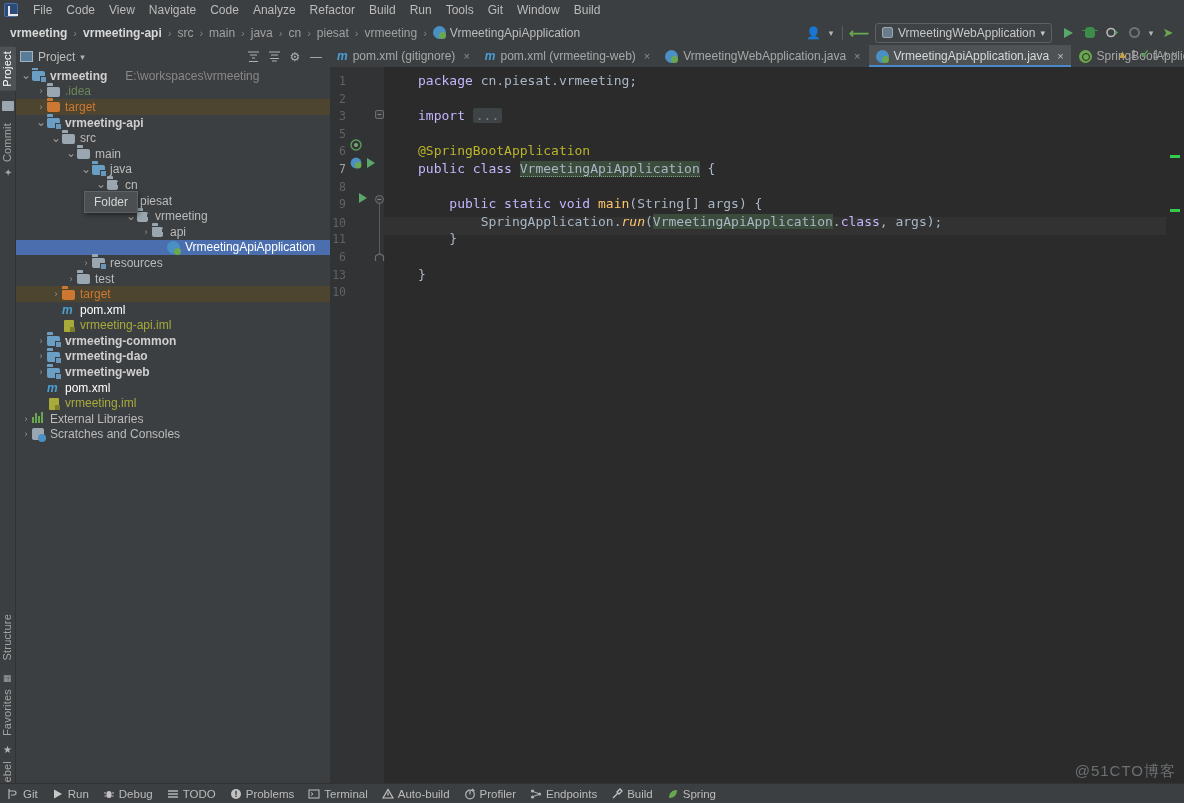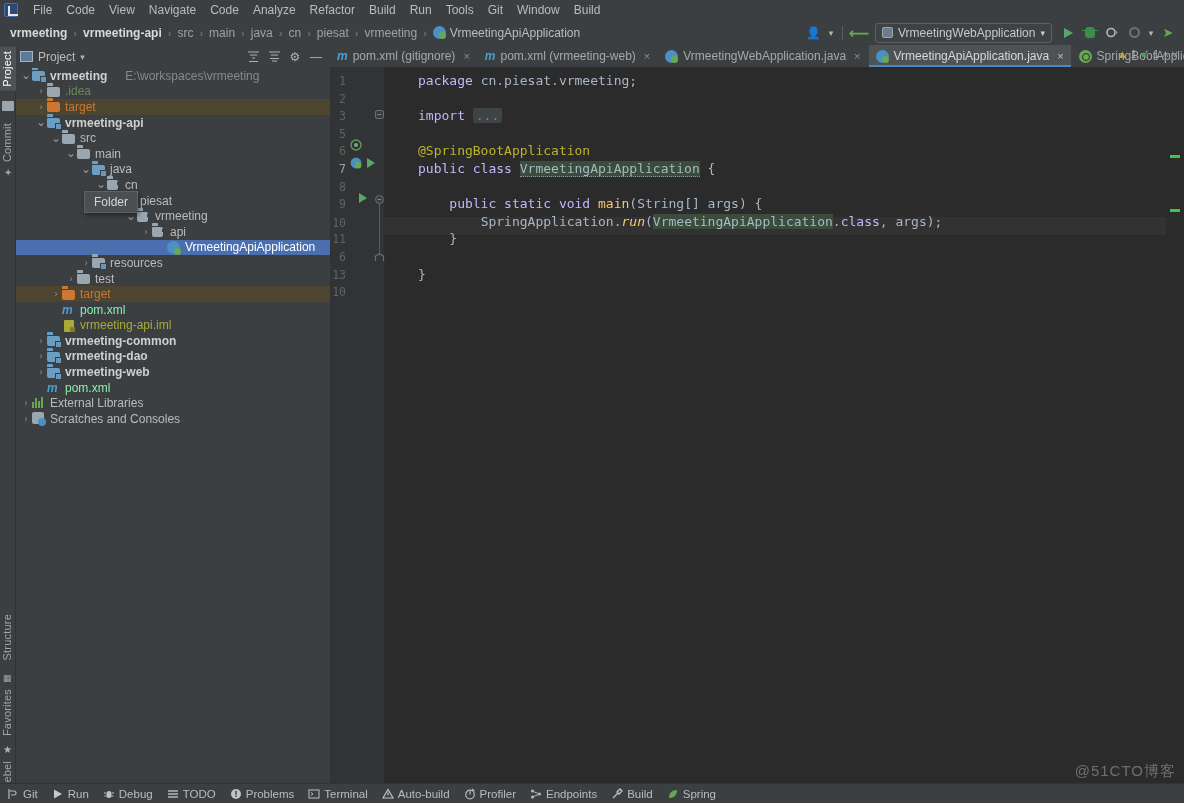--- a/index.html
+++ b/index.html
@@ -142,21 +142,21 @@
   .ic-class { width:13px;height:13px;border-radius:50%;background:#4a90c4;position:relative;}
   .ic-class:after{content:"";position:absolute;right:-1px;bottom:-1px;width:7px;height:7px;border-radius:50%;background:#6aa84f;}
   .ic-lib   { width:13px;height:11px;display:flex;gap:1px;align-items:flex-end;}
   .ic-lib i { display:block;width:2px;background:#6aa84f;}
   .ic-scratch{width:12px;height:12px;background:#9aa7b0;border-radius:2px;position:relative;}
   .ic-scratch:after{content:"";position:absolute;right:-2px;bottom:-2px;width:8px;height:8px;border-radius:50%;background:#4a90c4;}
   .tlabel.bold   { font-weight:bold; color:#cfcfcf; }
   .tlabel.green  { color:#6a8759; }
   .tlabel.orange { color:#cc7832; }
   .tlabel.yellow { color:#a8aa3a; }
-  .tlabel.blue   { color:#86efac; }
+  .tlabel.blue   { color:#ffffff; }
   .tlabel.path   { color:#888888; margin-left:18px; font-weight:normal; }
 
   
   .tooltip {
     position:absolute; left:68px; top:146px;
     background:#4b4f51; border:1px solid #5e6264;
     color:#d6d6d6; font-size:12px; padding:3px 9px;
     box-shadow:1px 2px 5px rgba(0,0,0,.45); z-index:40;
   }
 
@@ -512,20 +512,27 @@
           <span class="ticon">
             <span class="fold blue module" style="display: block; margin-top: 2px;"></span>
           </span>
           <span class="tlabel bold">vrmeeting-web</span>
         </div>
         <div class="trow" style="padding-left: 19px;">
           <span class="twist"></span>
           <span class="ticon"><span class="ic-maven">m</span></span>
           <span class="tlabel blue">pom.xml</span>
         </div>
+        <div class="trow" style="padding-left: 19px;">
+          <span class="twist"></span>
+          <span class="ticon">
+            <span class="ic-iml" style="margin-left: 2px; margin-top: 1px; display: block;"></span>
+          </span>
+          <span class="tlabel yellow">vrmeeting.iml</span>
+        </div>
         <div class="trow" style="padding-left: 4px;">
           <span class="twist">›</span>
           <span class="ticon">
             <span class="ic-lib">
               <i style="height:6px"></i>
               <i style="height:10px"></i>
               <i style="height:7px"></i>
               <i style="height:11px"></i>
             </span>
           </span>

